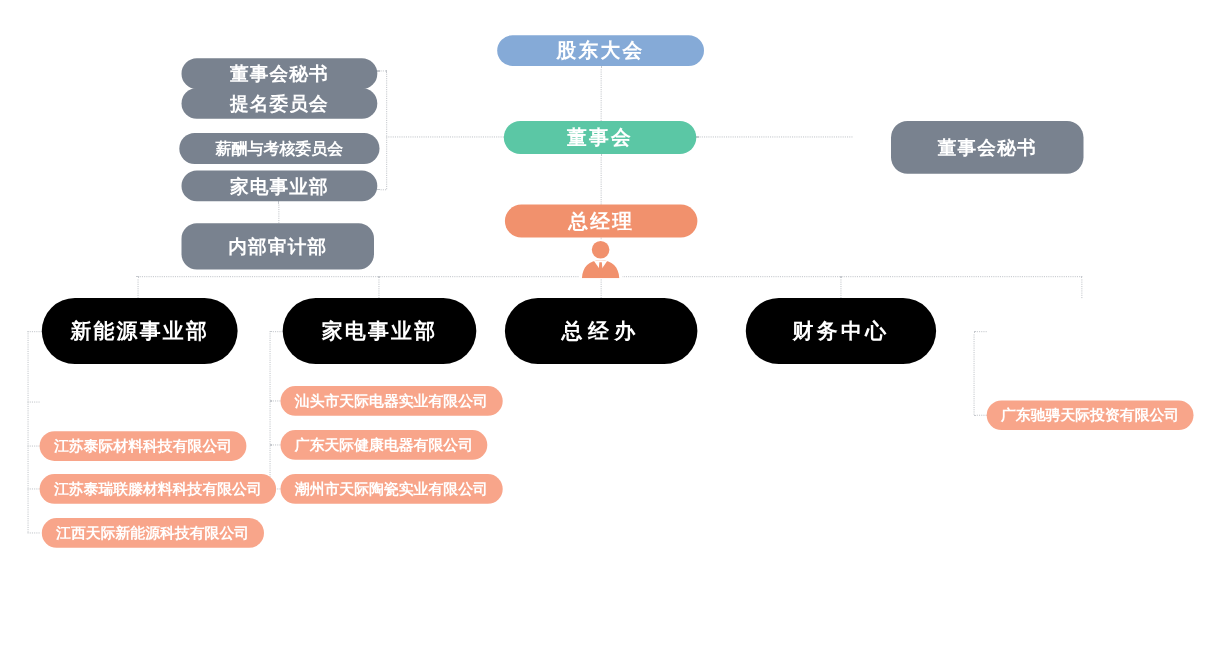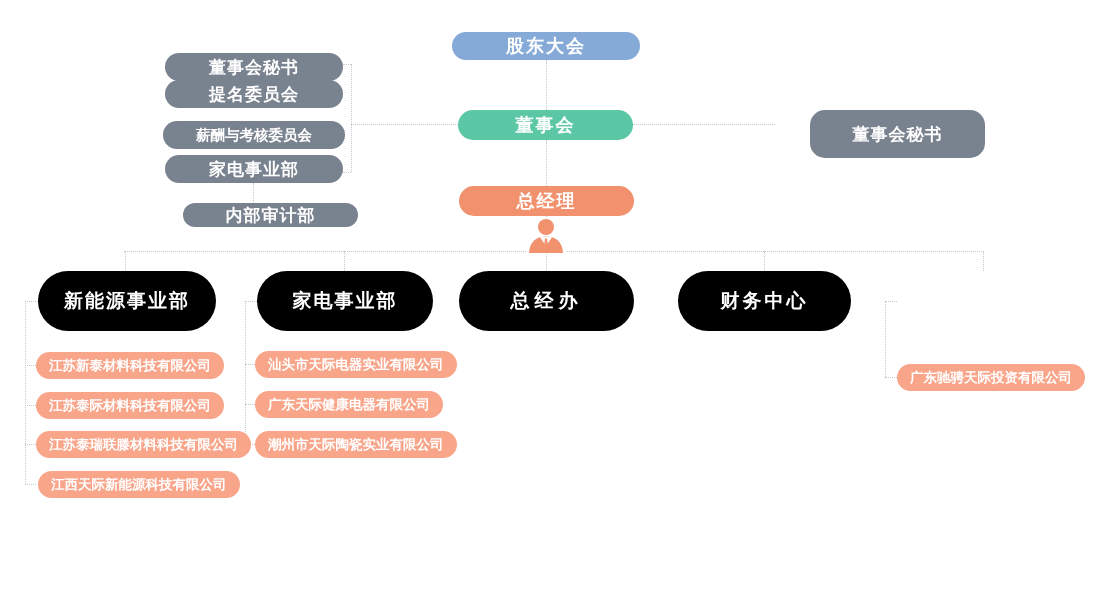--- a/index.html
+++ b/index.html
@@ -91,38 +91,37 @@
 
   <div class="pill green r15 fs18" style="left:458px; top:110px; width:175px; height:30px;">董事会</div>
 
   <div class="pill gray r15 fs17" style="left:810px; top:110px; width:175px; height:48px;">董事会秘书</div>
 
   <div class="pill gray r14 fs17" style="left:165px; top:53px; width:178px; height:28px;">董事会秘书</div>
   <div class="pill gray r14 fs17" style="left:165px; top:80px; width:178px; height:28px;">提名委员会</div>
   <div class="pill gray r14 fs15" style="left:163px; top:121px; width:182px; height:28px;">薪酬与考核委员会</div>
   <div class="pill gray r14 fs17" style="left:165px; top:155px; width:178px; height:28px;">家电事业部</div>
 
-  <div class="pill gray r14 fs17" style="left:183px; top:203px; width:175px; height:24px;">内部审计部</div>
+  <div class="pill gray r14 fs17" style="left:165px; top:203px; width:175px; height:42px;">内部审计部</div>
 
   <div class="pill salmon r15 fs18" style="left:459px; top:186px; width:175px; height:30px;">总经理</div>
 
   <svg style="position:absolute; left:526px; top:218px;" width="40" height="35" viewBox="0 0 40 35">
     <rect x="0" y="0" width="40" height="35" fill="#ffffff"></rect>
     <circle cx="20" cy="9" r="8" fill="#F1916D"></circle>
     <path d="M20 18.5 C9.5 18.5 3.5 24.5 3 35 L37 35 C36.5 24.5 30.5 18.5 20 18.5 Z" fill="#F1916D"></path>
     <path d="M14 19.2 L20 28 L26 19.2 C22.5 18.3 17.5 18.3 14 19.2 Z" fill="#ffffff"></path>
     <path d="M18.9 20.5 L21.1 20.5 L22 29.5 L20 32.5 L18 29.5 Z" fill="#F1916D"></path>
   </svg>
 
   <div class="pill orange r30 dept" style="left:38px; width:178px;">新能源事业部</div>
   <div class="pill orange r30 dept" style="left:257px; width:176px;">家电事业部</div>
   <div class="pill orange r30 dept" style="left:459px; width:175px; letter-spacing:5px;">总经办</div>
   <div class="pill orange r30 dept" style="left:678px; width:173px; letter-spacing:3px;">财务中心</div>
 
-  <div class="subpill" style="left:36px; top:352px;">江苏新泰材料科技有限公司</div>
   <div class="subpill" style="left:36px; top:392px;">江苏泰际材料科技有限公司</div>
   <div class="subpill" style="left:36px; top:431px;">江苏泰瑞联滕材料科技有限公司</div>
   <div class="subpill" style="left:38px; top:471px;">江西天际新能源科技有限公司</div>
 
   <div class="subpill" style="left:255px; top:351px;">汕头市天际电器实业有限公司</div>
   <div class="subpill" style="left:255px; top:391px;">广东天际健康电器有限公司</div>
   <div class="subpill" style="left:255px; top:431px;">潮州市天际陶瓷实业有限公司</div>
 
   <div class="subpill" style="left:897px; top:364px;">广东驰骋天际投资有限公司</div>
 

